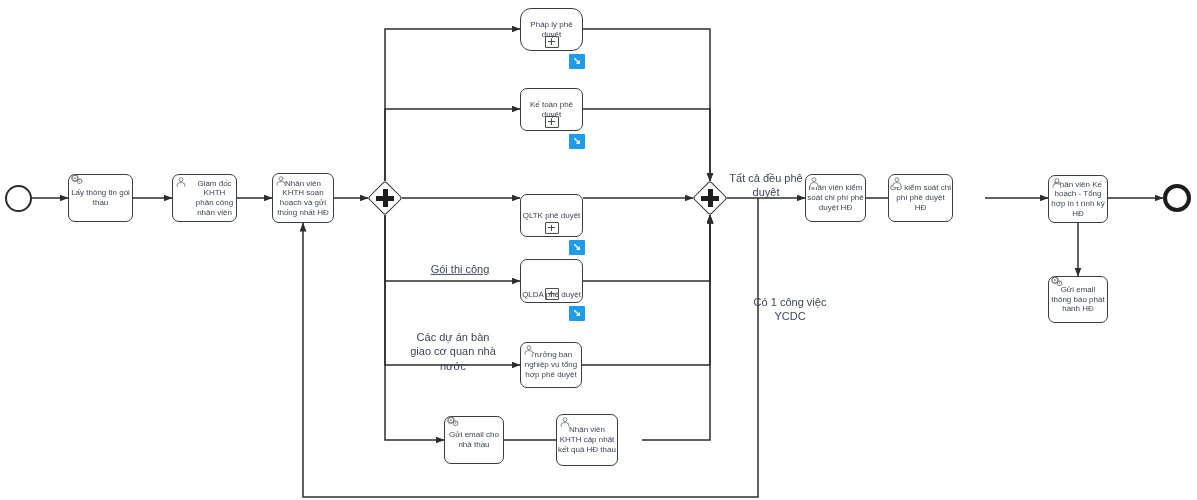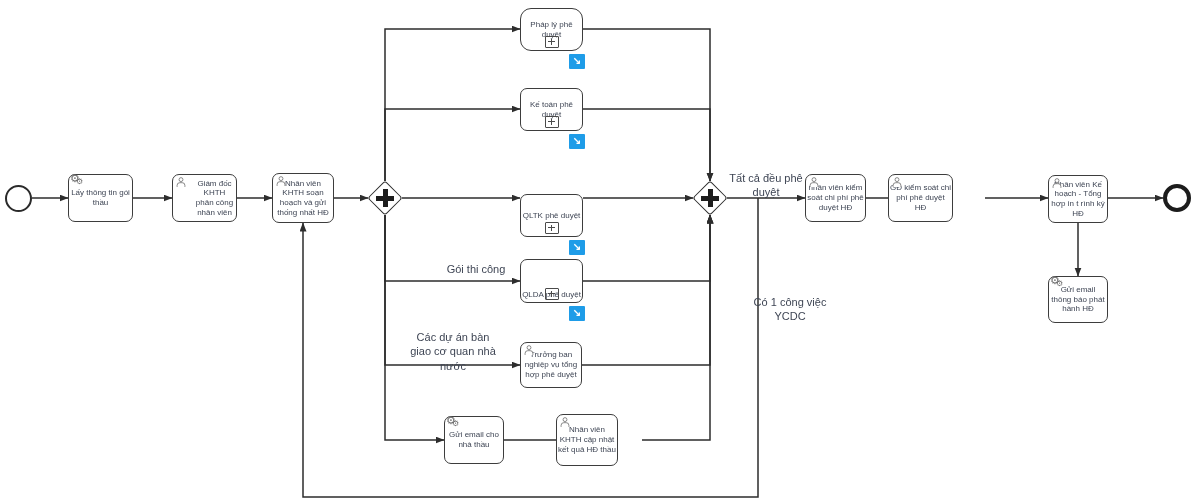--- a/index.html
+++ b/index.html
@@ -163,21 +163,21 @@
           <circle cx="8" cy="4.8" r="2.6" fill="#fff" stroke="#7a7a7a" stroke-width="1.2"></circle>
           <path d="M2.8 14.5 v-2 a3.6 3.6 0 0 1 3.6-3.6 h3.2 a3.6 3.6 0 0 1 3.6 3.6 v2" fill="#fff" stroke="#7a7a7a" stroke-width="1.2"></path>
         </svg></span>
       <span class="label">Nhân viên Kế hoạch - Tổng hợp in t rình ký HĐ</span>
     </div>
     <div class="node task" style="left: 1048px; top: 276px; width: 60px; height: 47px;">
       <span class="icon-service"><span class="g1">⚙</span><span class="g2">⚙</span></span>
       <span class="label">Gửi email thông báo phát hành HĐ</span>
     </div>
     <div class="node event event-end" style="left: 1163px; top: 184px; width: 28px; height: 28px;"></div>
-    <div class="edge-label" style="left: 476px; top: 269px;">Gói thi công</div>
+    <div class="edge-label" style="left: 460px; top: 269px; text-decoration: underline;">Gói thi công</div>
     <div class="edge-label" style="left: 453px; top: 351px;">Các dự án bàn
 giao cơ quan nhà
 nước</div>
     <div class="edge-label" style="left: 766px; top: 185px;">Tất cả đều phê
 duyệt</div>
     <div class="edge-label" style="left: 790px; top: 309px;">Có 1 công việc
 YCDC</div>
   </div>
 
 </body></html>

